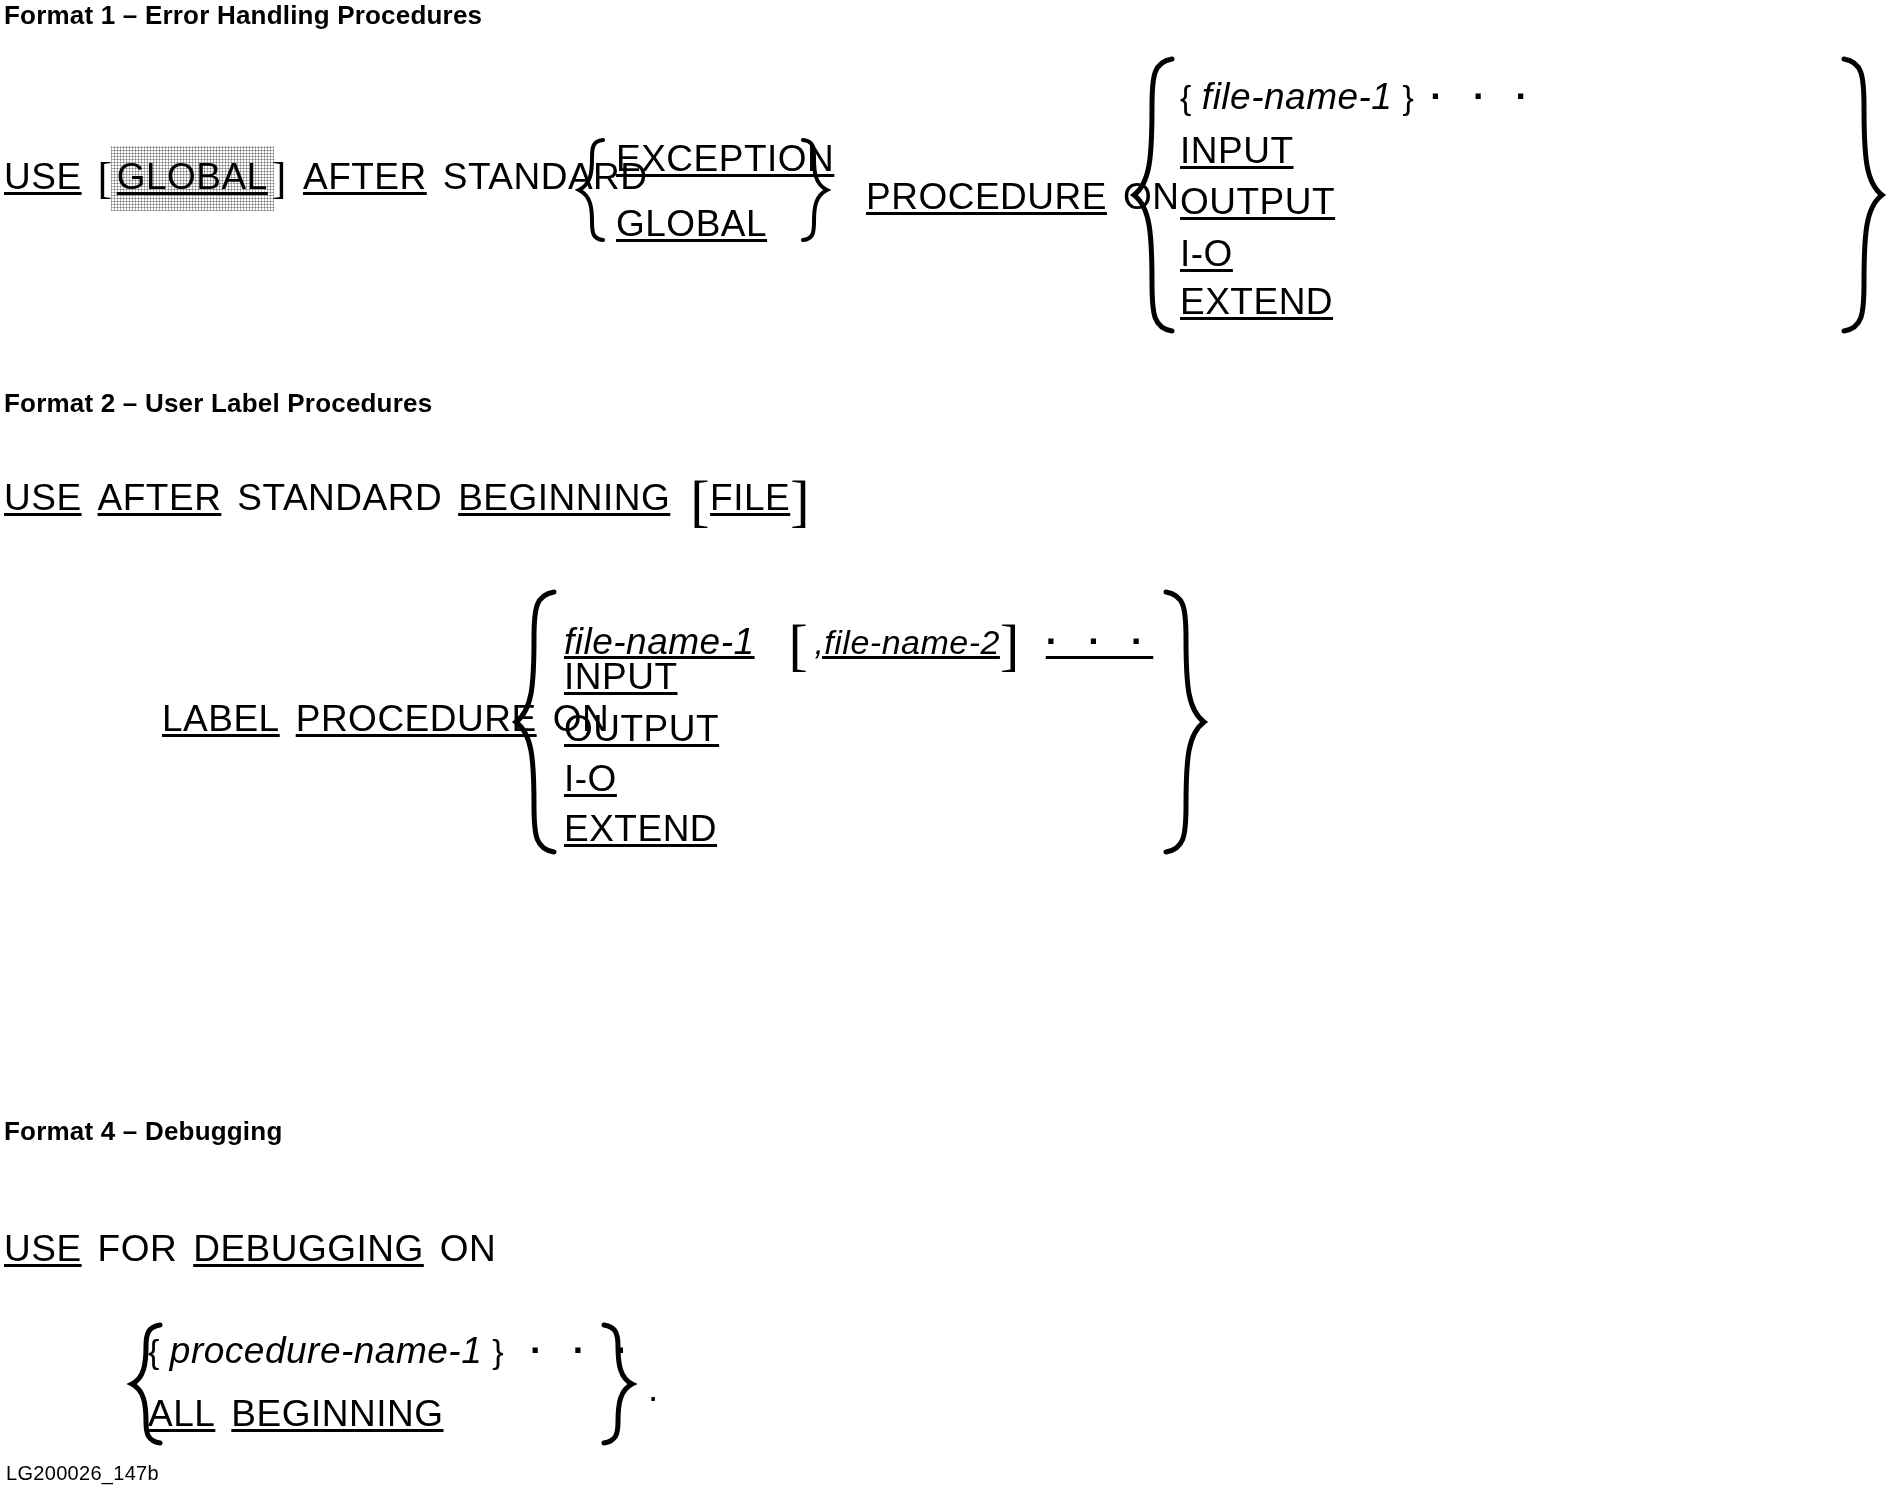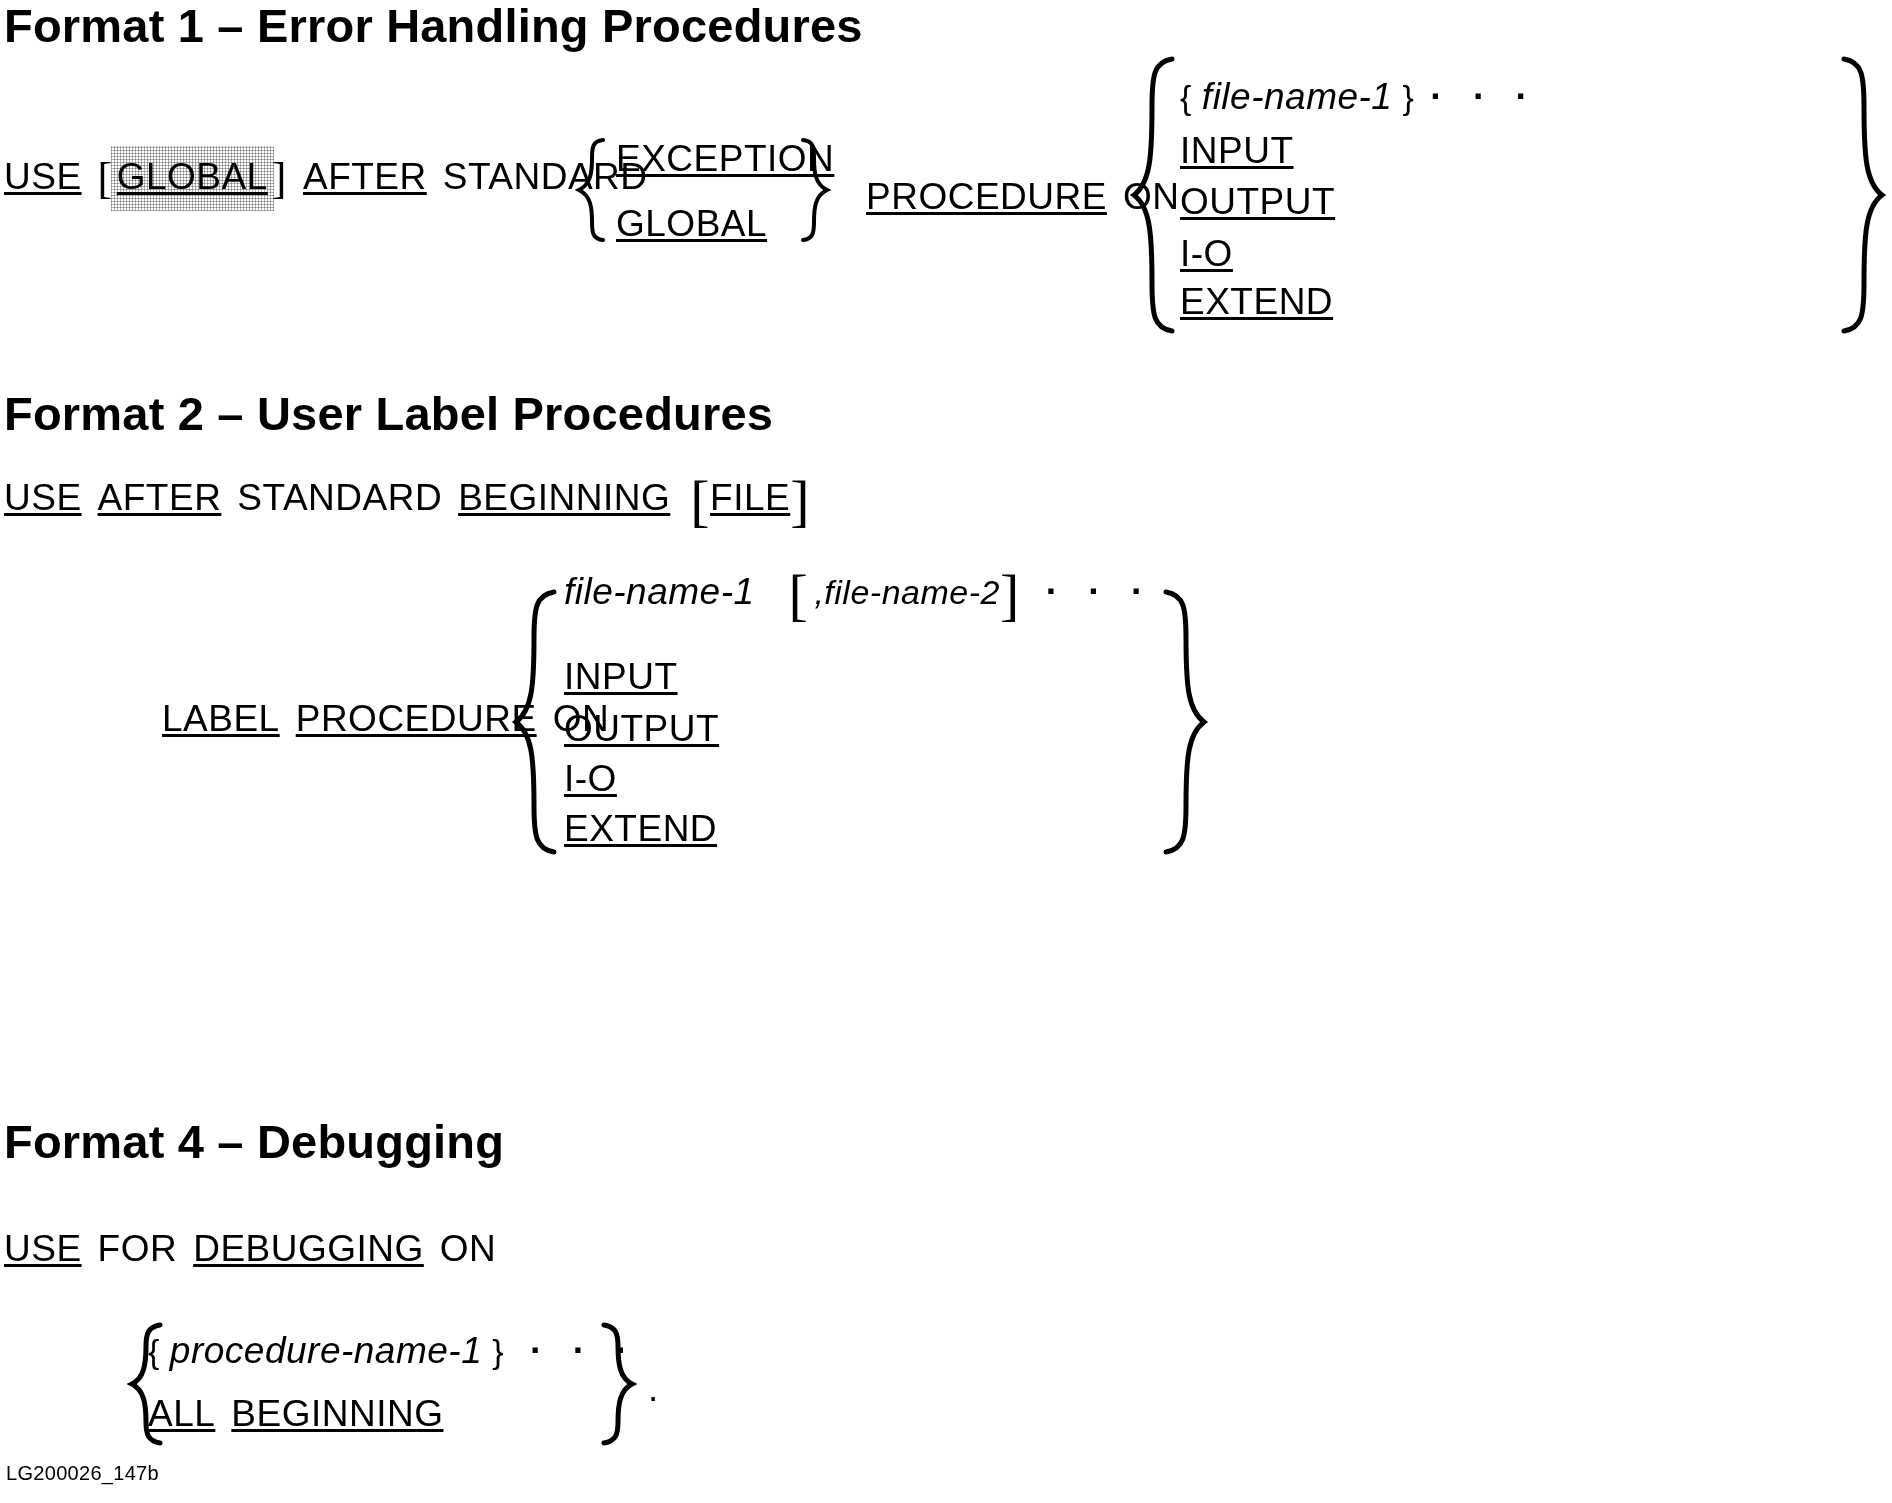--- a/index.html
+++ b/index.html
@@ -17,21 +17,21 @@
     overflow: hidden;
   }
 
   
   .abs { position: absolute; }
 
   
   .fmt-title {
     font-family: "Liberation Sans", sans-serif;
     font-weight: bold;
-    font-size: 47px;
+    font-size: 26px;
     letter-spacing: 0.2px;
     white-space: nowrap;
     line-height: 1;
   }
 
   
   .syn {
     font-family: "Liberation Sans", sans-serif;
     font-weight: normal;
     font-size: 37px;
@@ -152,21 +152,21 @@
 <div class="abs syn row" style="left:122px; top:700px;margin-left:40px;">
   <span class="kw">LABEL</span><span style="display:inline-block;width:16px"></span><span class="kw">PROCEDURE</span><span style="display:inline-block;width:16px"></span><span class="plain">ON</span>
 </div>
 
 <div class="abs" style="left:510px; top:588px;">
   <svg class="brace-svg" width="50" height="268" viewBox="0 0 50 268" aria-hidden="true">
     <path d="M44 4 C26 7 24 20 24 50 C24 98 22 122 6 134 C22 146 24 170 24 218 C24 248 26 261 44 264" fill="none" stroke="#000" stroke-width="5" stroke-linecap="round"></path>
   </svg>
 </div>
 
-<div class="abs syn row" style="left:564px; top:572px;">
+<div class="abs syn row" style="left:564px; top:622px;text-decoration:underline;">
   <span class="ital">file-name-1</span><span style="display:inline-block;width:34px"></span><span class="bigbracket" style="font-size:58px;vertical-align:-10px;">[</span><span style="display:inline-block;width:6px"></span><span class="ital" style="font-size:34px">,file-name-2</span><span class="bigbracket" style="font-size:58px;vertical-align:-10px;">]</span><span style="display:inline-block;width:26px"></span><span class="dots">· · ·</span>
 </div>
 
 <div class="abs syn" style="left:564px; top:658px;">
   <span class="kw">INPUT</span>
 </div>
 <div class="abs syn" style="left:564px; top:710px;">
   <span class="kw">OUTPUT</span>
 </div>
 <div class="abs syn" style="left:564px; top:760px;">

